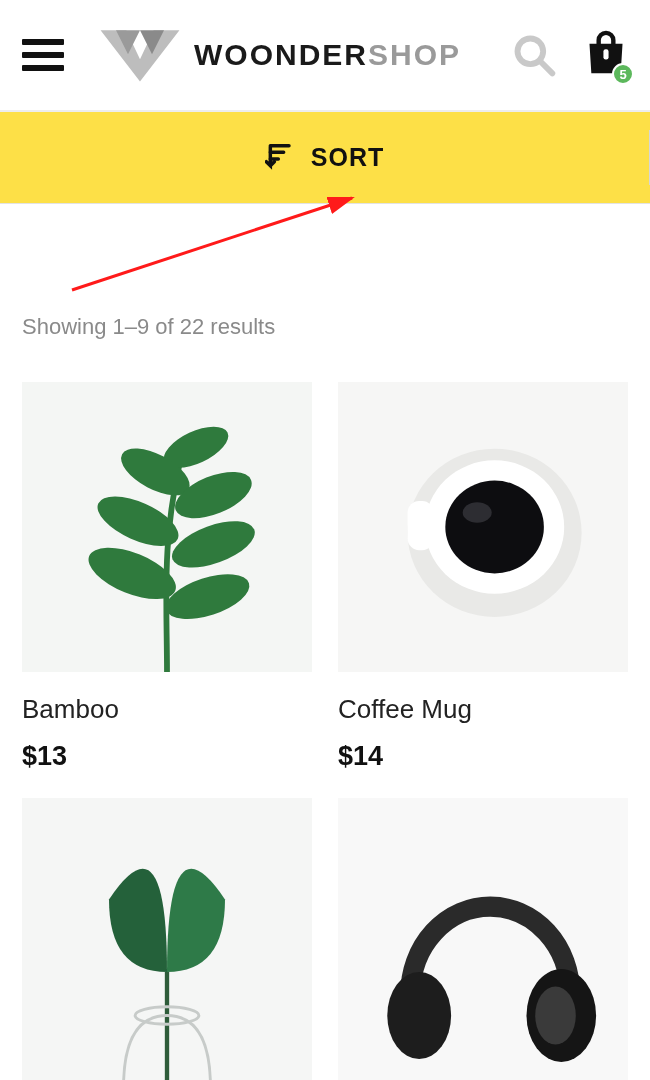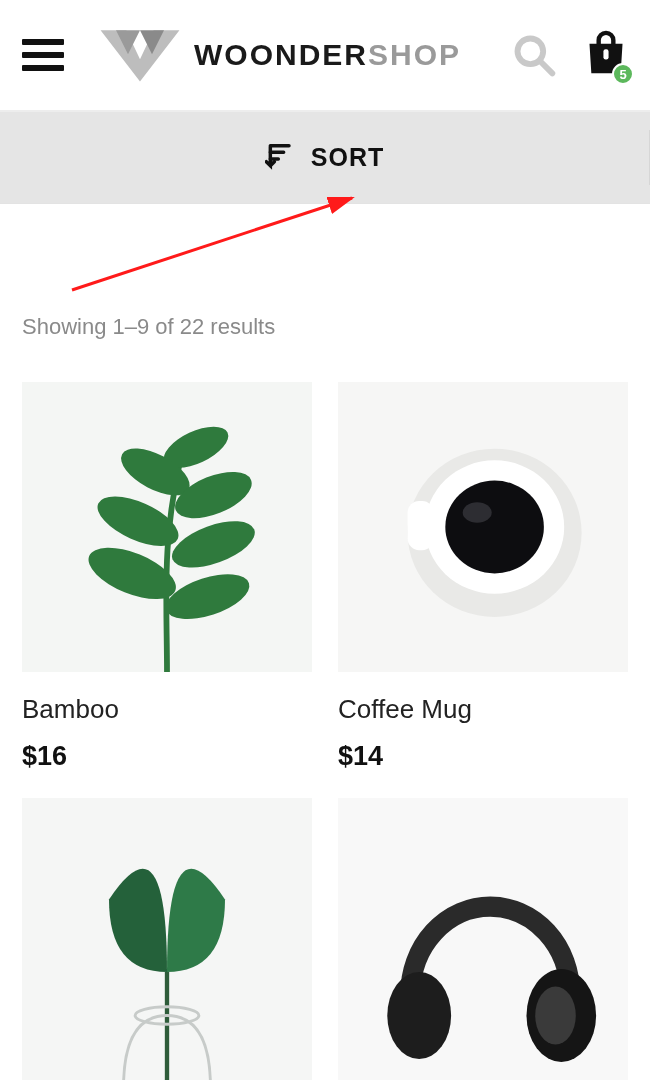--- a/index.html
+++ b/index.html
@@ -31,21 +31,21 @@
     position:absolute; right:-6px; bottom:-4px;
     width:22px; height:22px; border-radius:50%;
     background:#5cb85c; color:#fff; font-size:13px; font-weight:700;
     display:flex; align-items:center; justify-content:center;
     border:2px solid #fff;
   }
 
   
   .toolbar {
     display:flex;
-    background:#e5e5e5;
+    background:#fde047;
     border-bottom:1px solid #e3e3e3;
     height:92px;
   }
   .toolbar-btn {
     flex:1;
     display:flex;
     align-items:center;
     justify-content:center;
     gap:14px;
     font-size:25px;
@@ -158,21 +158,21 @@
           <ellipse class="leaf" cx="120" cy="45" rx="24" ry="11" transform="rotate(-25 120 45)"></ellipse>
           <ellipse class="leaf" cx="92" cy="62" rx="26" ry="12" transform="rotate(28 92 62)"></ellipse>
           <ellipse class="leaf" cx="132" cy="78" rx="28" ry="13" transform="rotate(-22 132 78)"></ellipse>
           <ellipse class="leaf" cx="80" cy="96" rx="30" ry="13" transform="rotate(24 80 96)"></ellipse>
           <ellipse class="leaf" cx="132" cy="112" rx="30" ry="13" transform="rotate(-20 132 112)"></ellipse>
           <ellipse class="leaf" cx="76" cy="132" rx="32" ry="14" transform="rotate(22 76 132)"></ellipse>
           <ellipse class="leaf" cx="128" cy="148" rx="30" ry="13" transform="rotate(-18 128 148)"></ellipse>
         </svg>
       </div>
       <div class="pname">Bamboo</div>
-      <div class="price">$16</div>
+      <div class="price">$13</div>
     </div>
 
     <div class="card">
       <div class="thumb">
         <svg viewBox="0 0 200 200" width="100%" height="100%">
           <rect width="200" height="200" fill="#f6f6f5"></rect>
           <ellipse cx="108" cy="104" rx="60" ry="58" fill="#e9e9e7"></ellipse>
           <ellipse cx="108" cy="100" rx="48" ry="46" fill="#ffffff"></ellipse>
           <ellipse cx="108" cy="100" rx="34" ry="32" fill="#0d0d10"></ellipse>
           <ellipse cx="96" cy="90" rx="10" ry="7" fill="#2d2d32"></ellipse>

